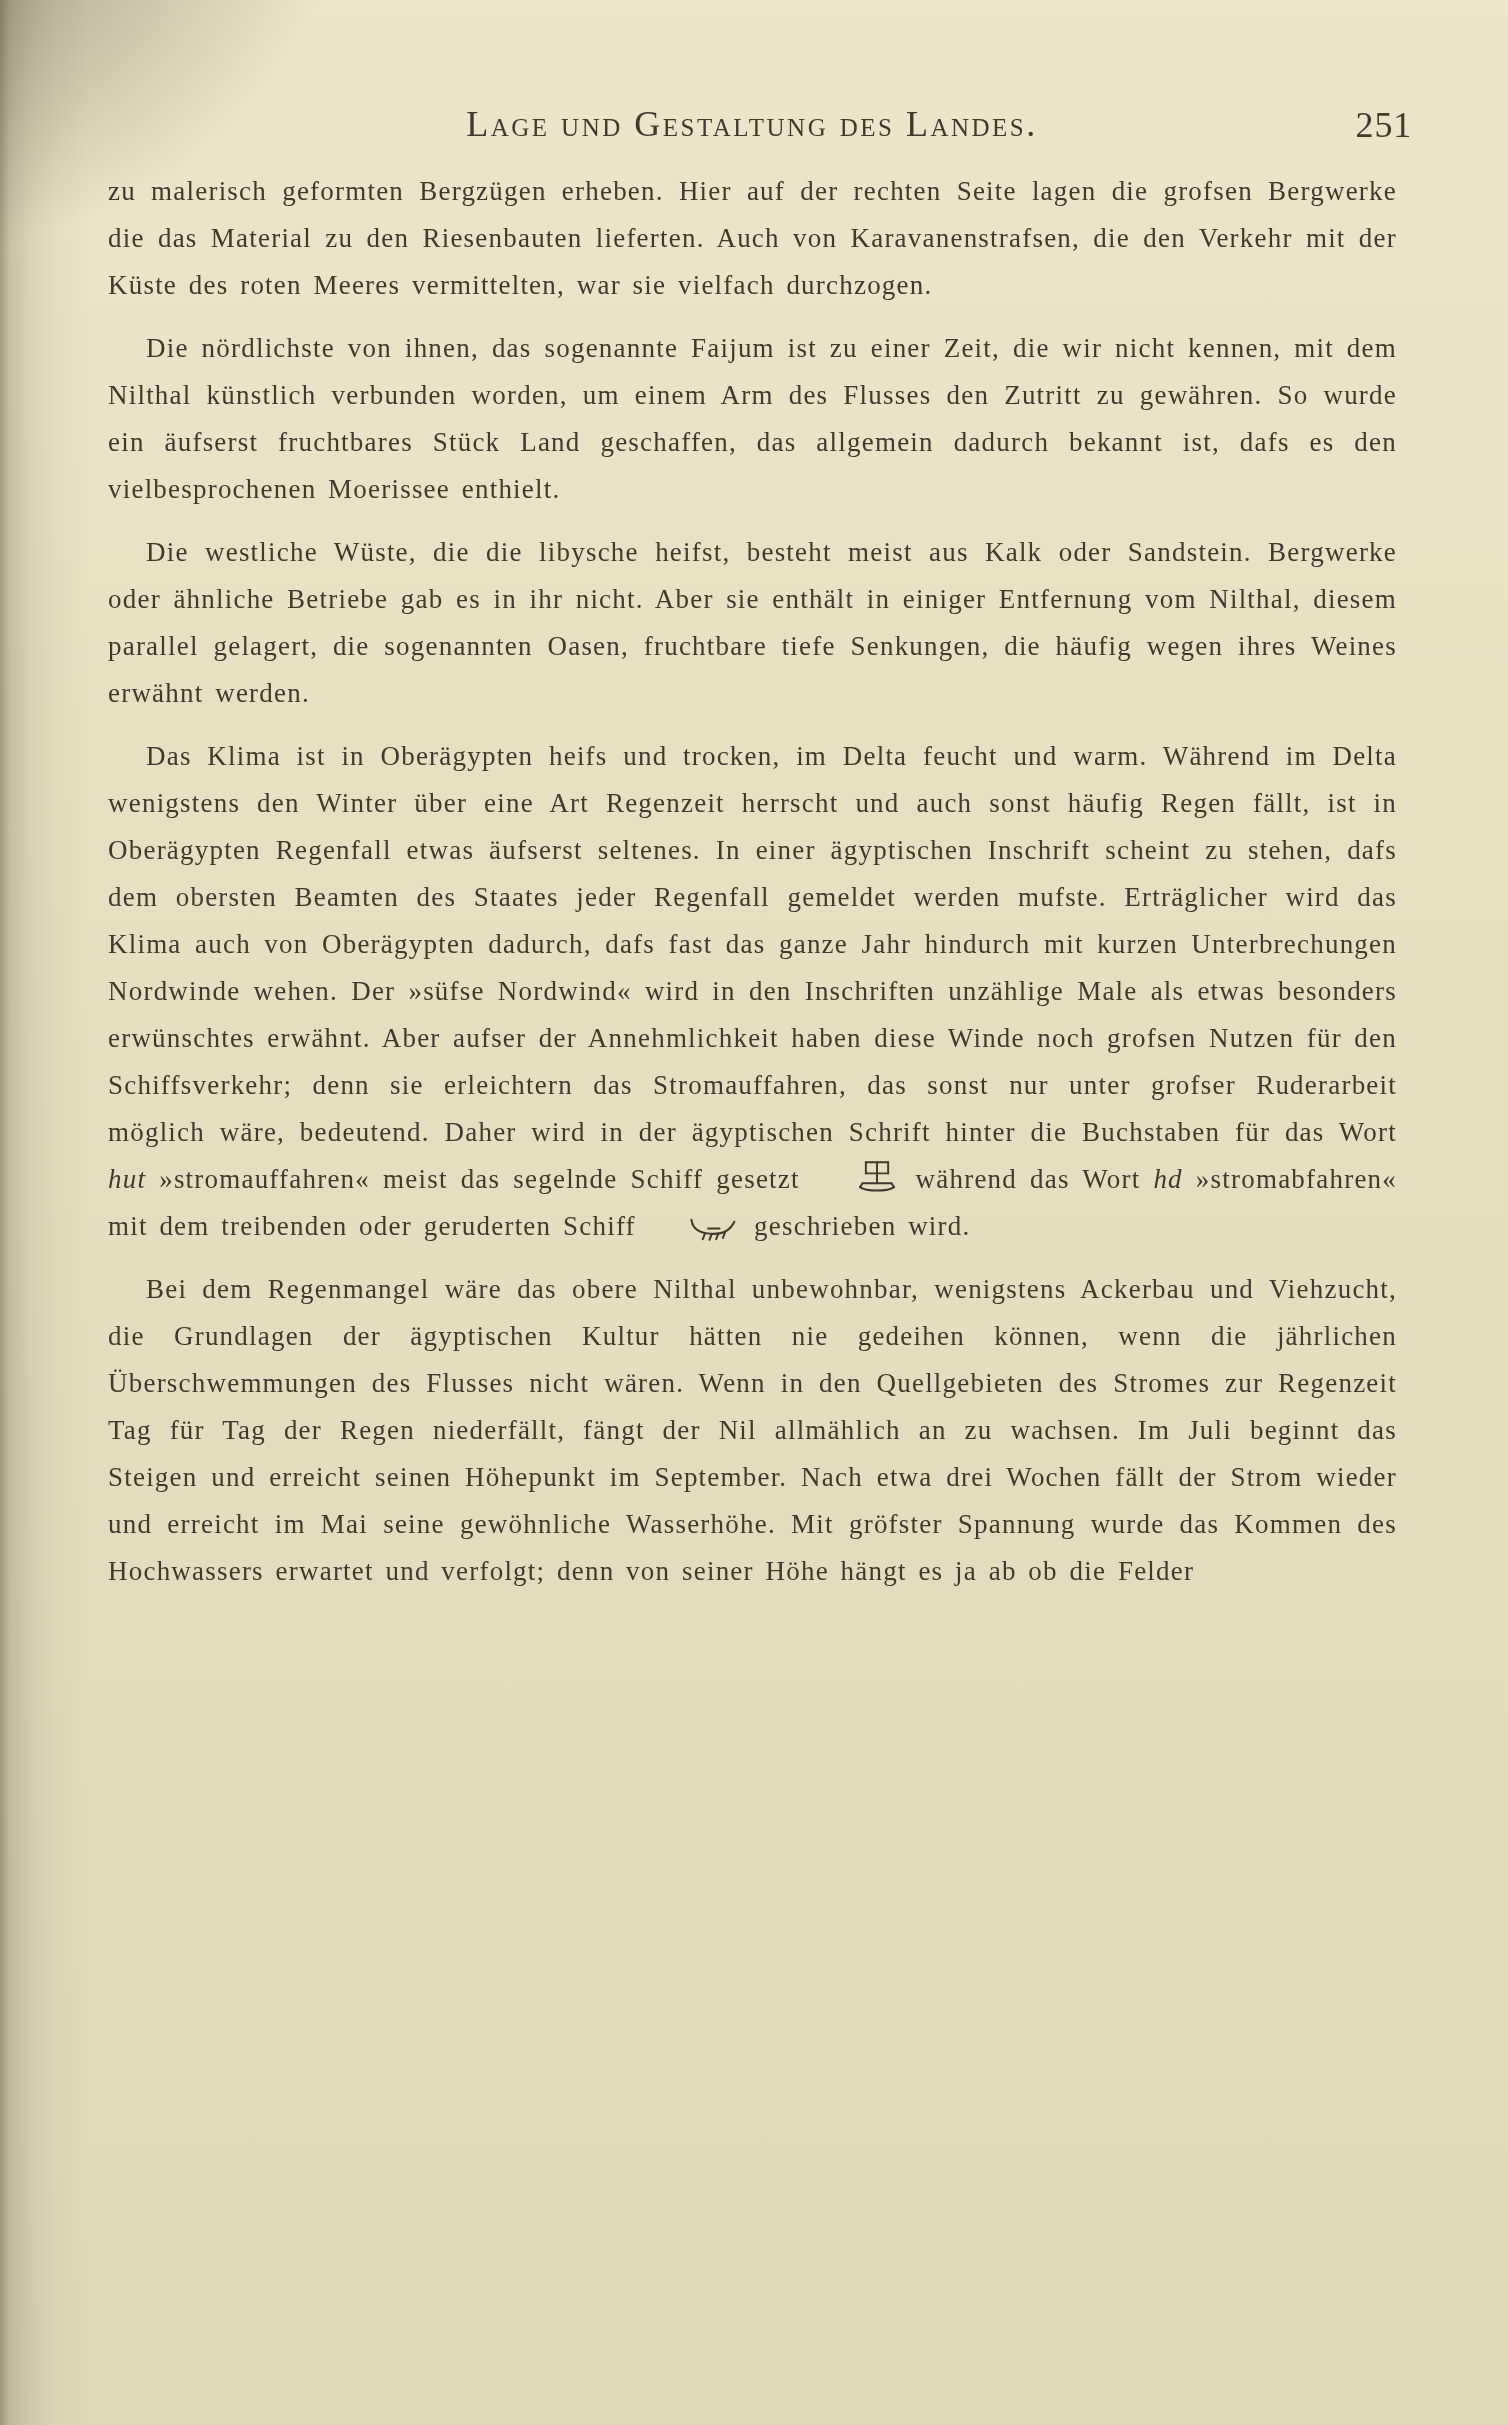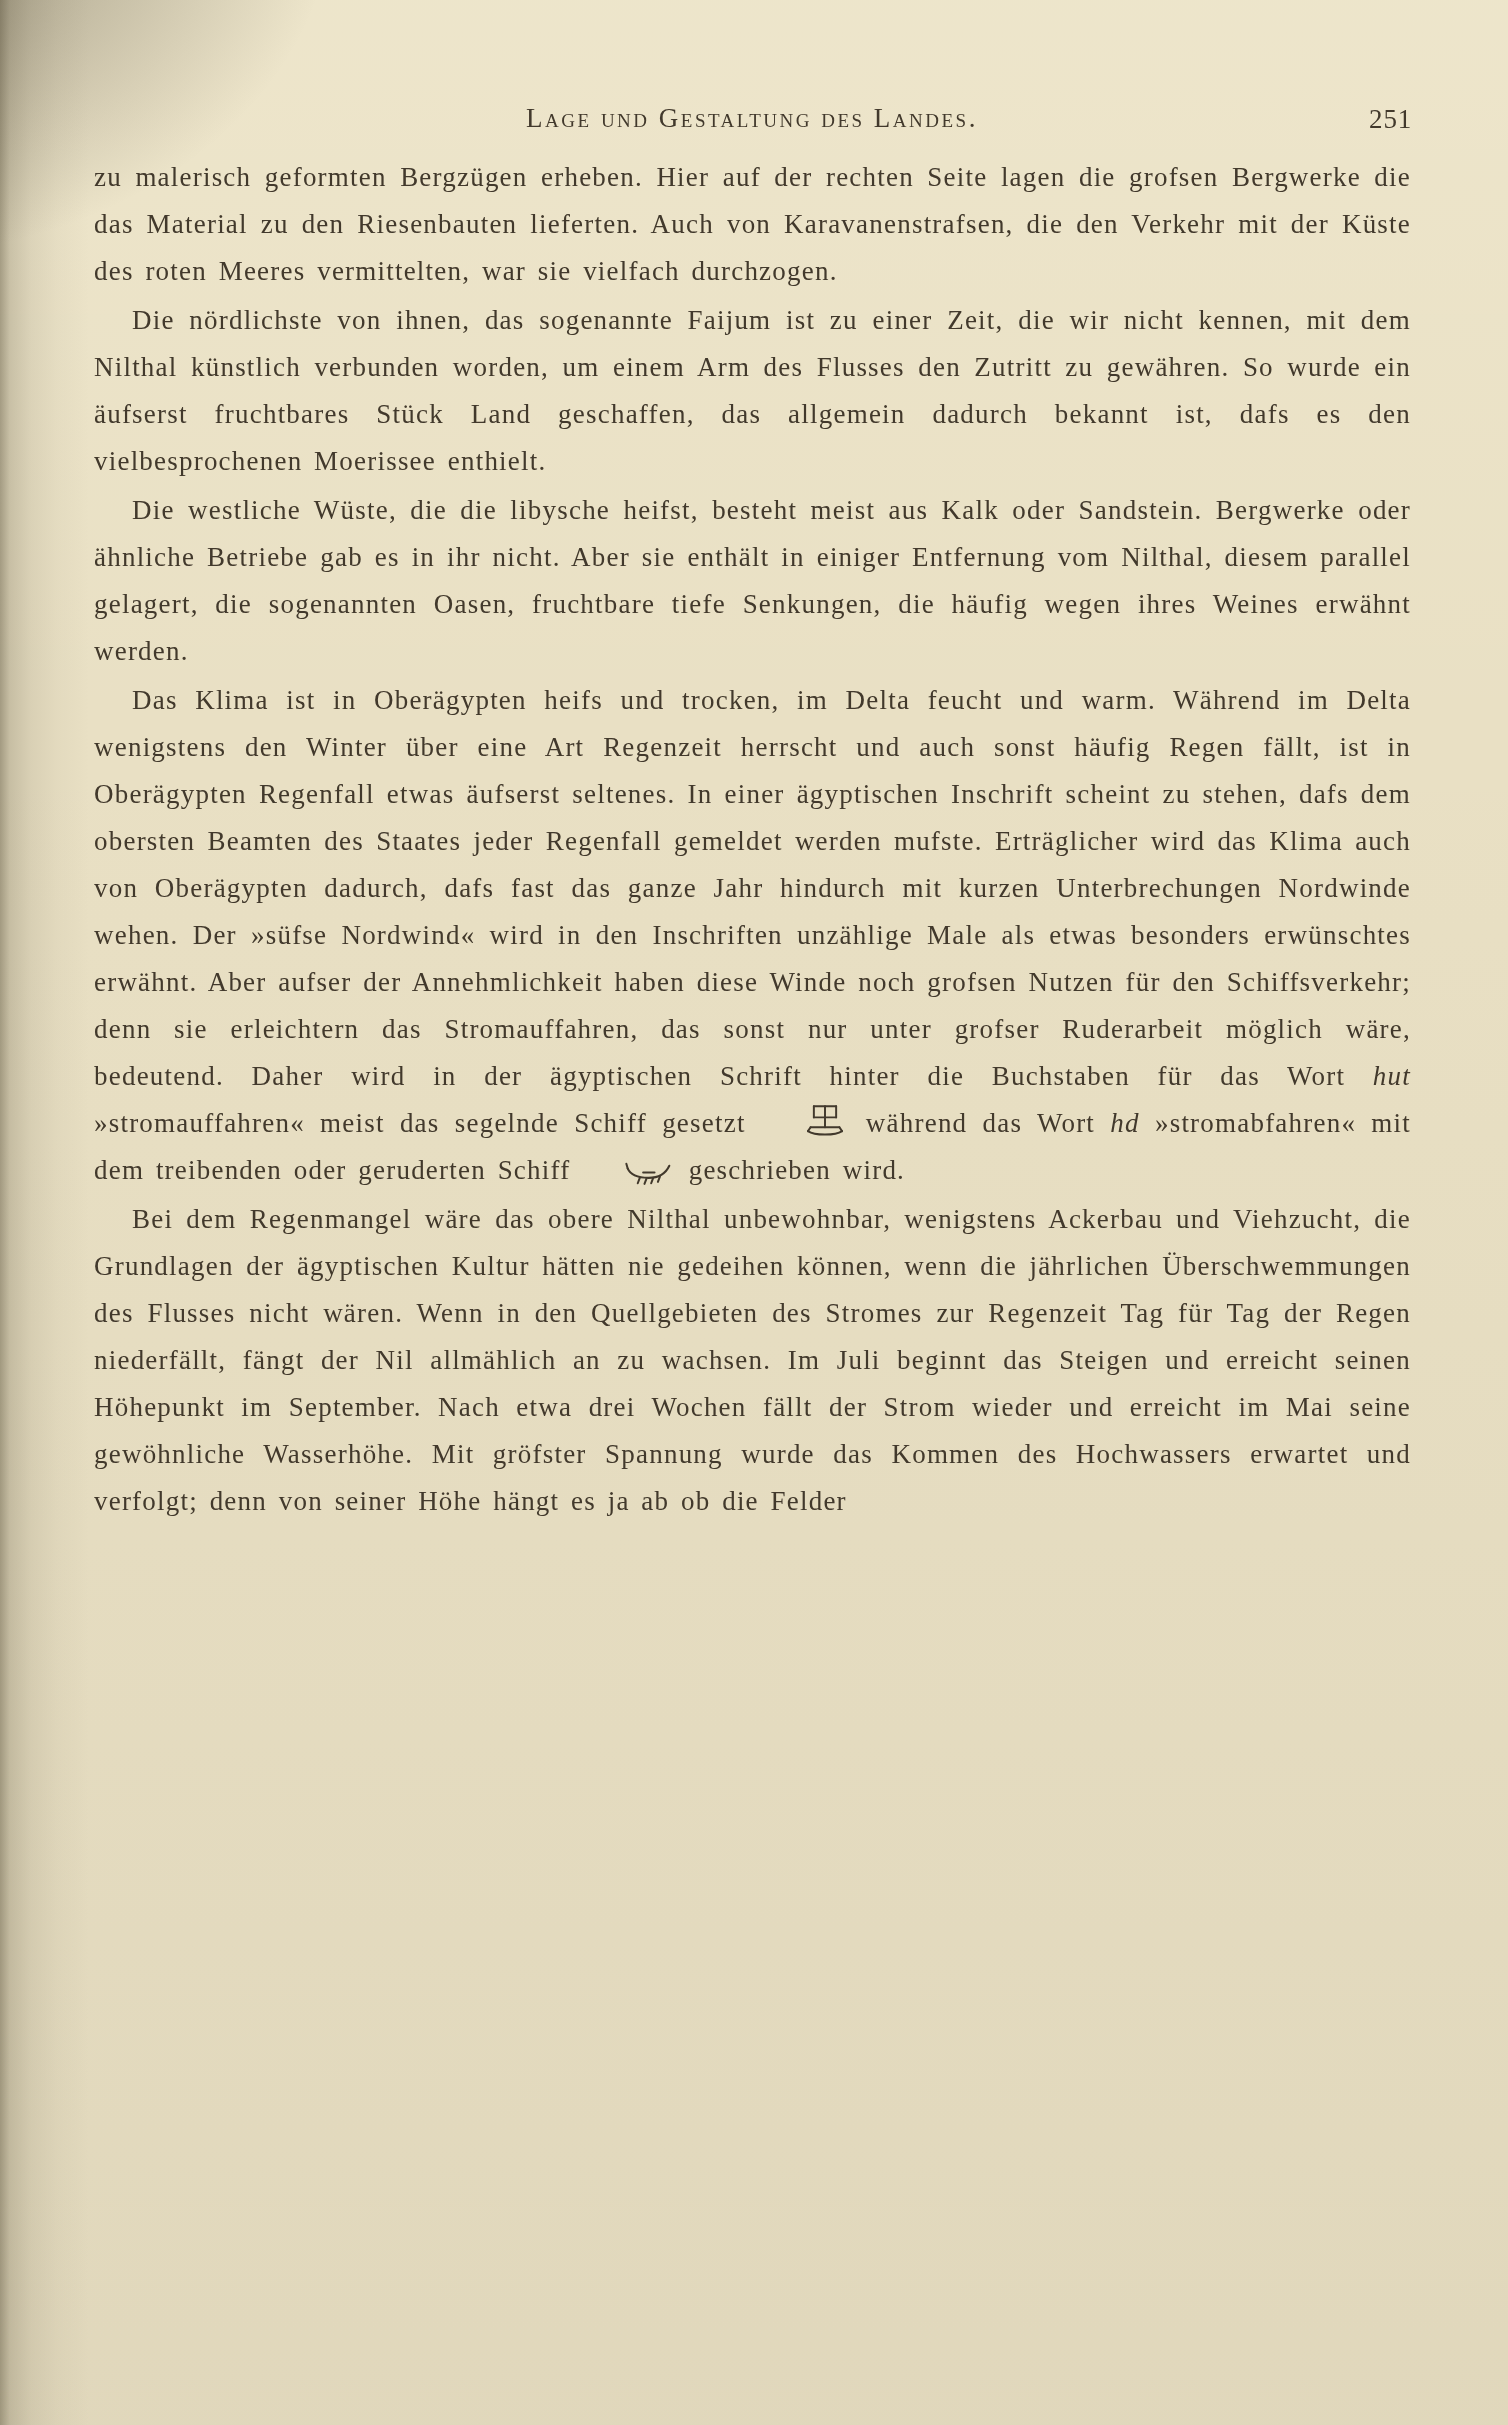--- a/index.html
+++ b/index.html
@@ -19,21 +19,21 @@
       radial-gradient(735px 572px at -8% -4%, rgba(62,54,36,0.50), rgba(62,54,36,0.0) 62%),
       linear-gradient(90deg, rgba(78,70,48,0.45) 0px, rgba(78,70,48,0.22) 9.8px, rgba(78,70,48,0.10) 31px, rgba(78,70,48,0.04) 57px, rgba(78,70,48,0) 90px),
       linear-gradient(180deg, rgba(255,250,230,0.20) 0%, rgba(0,0,0,0) 30%, rgba(90,80,55,0.06) 100%);
   }
   .running-head {
     position: absolute;
     left: 92px;
     right: 96px;
     top: 103px;
     height: 36px;
-    font-size: 27px;
+    font-size: 36px;
   }
   .running-title {
     position: absolute;
     left: 50%;
     transform: translateX(-50%);
     white-space: nowrap;
     font-variant: small-caps;
     letter-spacing: 2.5px;
   }
   .page-number {
@@ -47,21 +47,21 @@
     left: 92px;
     right: 95px;
     top: 152px;
     font-size: 27px;
     line-height: 47px;
     text-align: justify;
     letter-spacing: 0.045em;
     word-spacing: 0.14em;
     hyphens: none;
   }
-  .para { margin: 2px; }
+  .para { margin: 16px; }
   .para.indent { text-indent: 38px; }
   .para i { font-style: italic; }
   .glyph {
     display: inline-block;
     vertical-align: -6.5px;
     line-height: 0;
     margin: 0 4.9px;
     color: var(--ink, #42392c);
   }
   .glyph svg { display: inline-block; }

